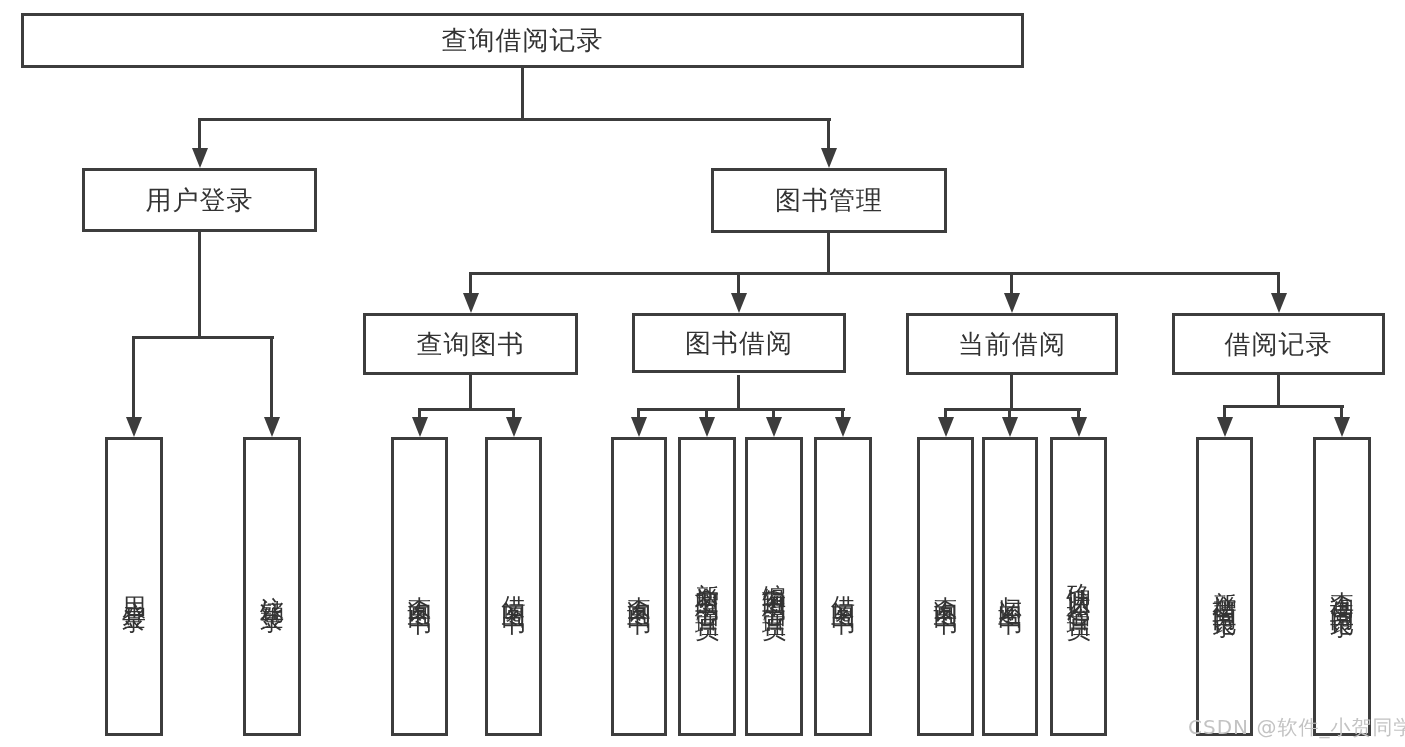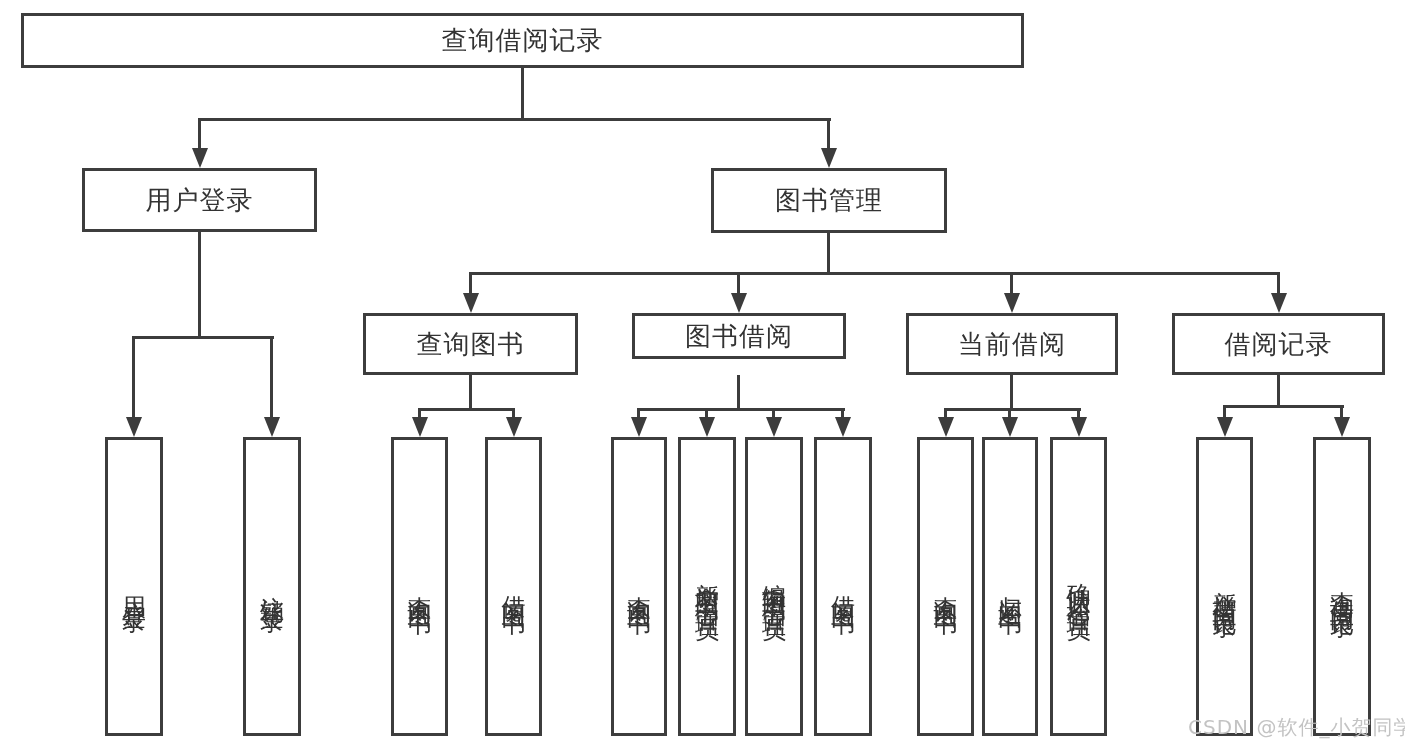--- a/index.html
+++ b/index.html
@@ -30,21 +30,21 @@
 <body>
 
 <div id="stage">
 
   <div class="hbox" style="left:21px;top:13px;width:1003px;height:55px">查询借阅记录</div>
 
   <div class="hbox" style="left:82px;top:168px;width:235px;height:64px">用户登录</div>
   <div class="hbox" style="left:711px;top:168px;width:236px;height:65px">图书管理</div>
 
   <div class="hbox" style="left:363px;top:313px;width:215px;height:62px">查询图书</div>
-  <div class="hbox" style="left:632px;top:313px;width:214px;height:46px">图书借阅</div>
+  <div class="hbox" style="left:632px;top:313px;width:214px;height:60px">图书借阅</div>
   <div class="hbox" style="left:906px;top:313px;width:212px;height:62px">当前借阅</div>
   <div class="hbox" style="left:1172px;top:313px;width:213px;height:62px">借阅记录</div>
 
   <div class="vbox" style="left:105px;width:58px">用户登录</div>
   <div class="vbox" style="left:243px;width:58px">注销登录</div>
 
   <div class="vbox" style="left:391px;width:57px">查询图书</div>
   <div class="vbox" style="left:485px;width:57px">借阅图书</div>
 
   <div class="vbox" style="left:611px;width:56px">查询图书</div>

